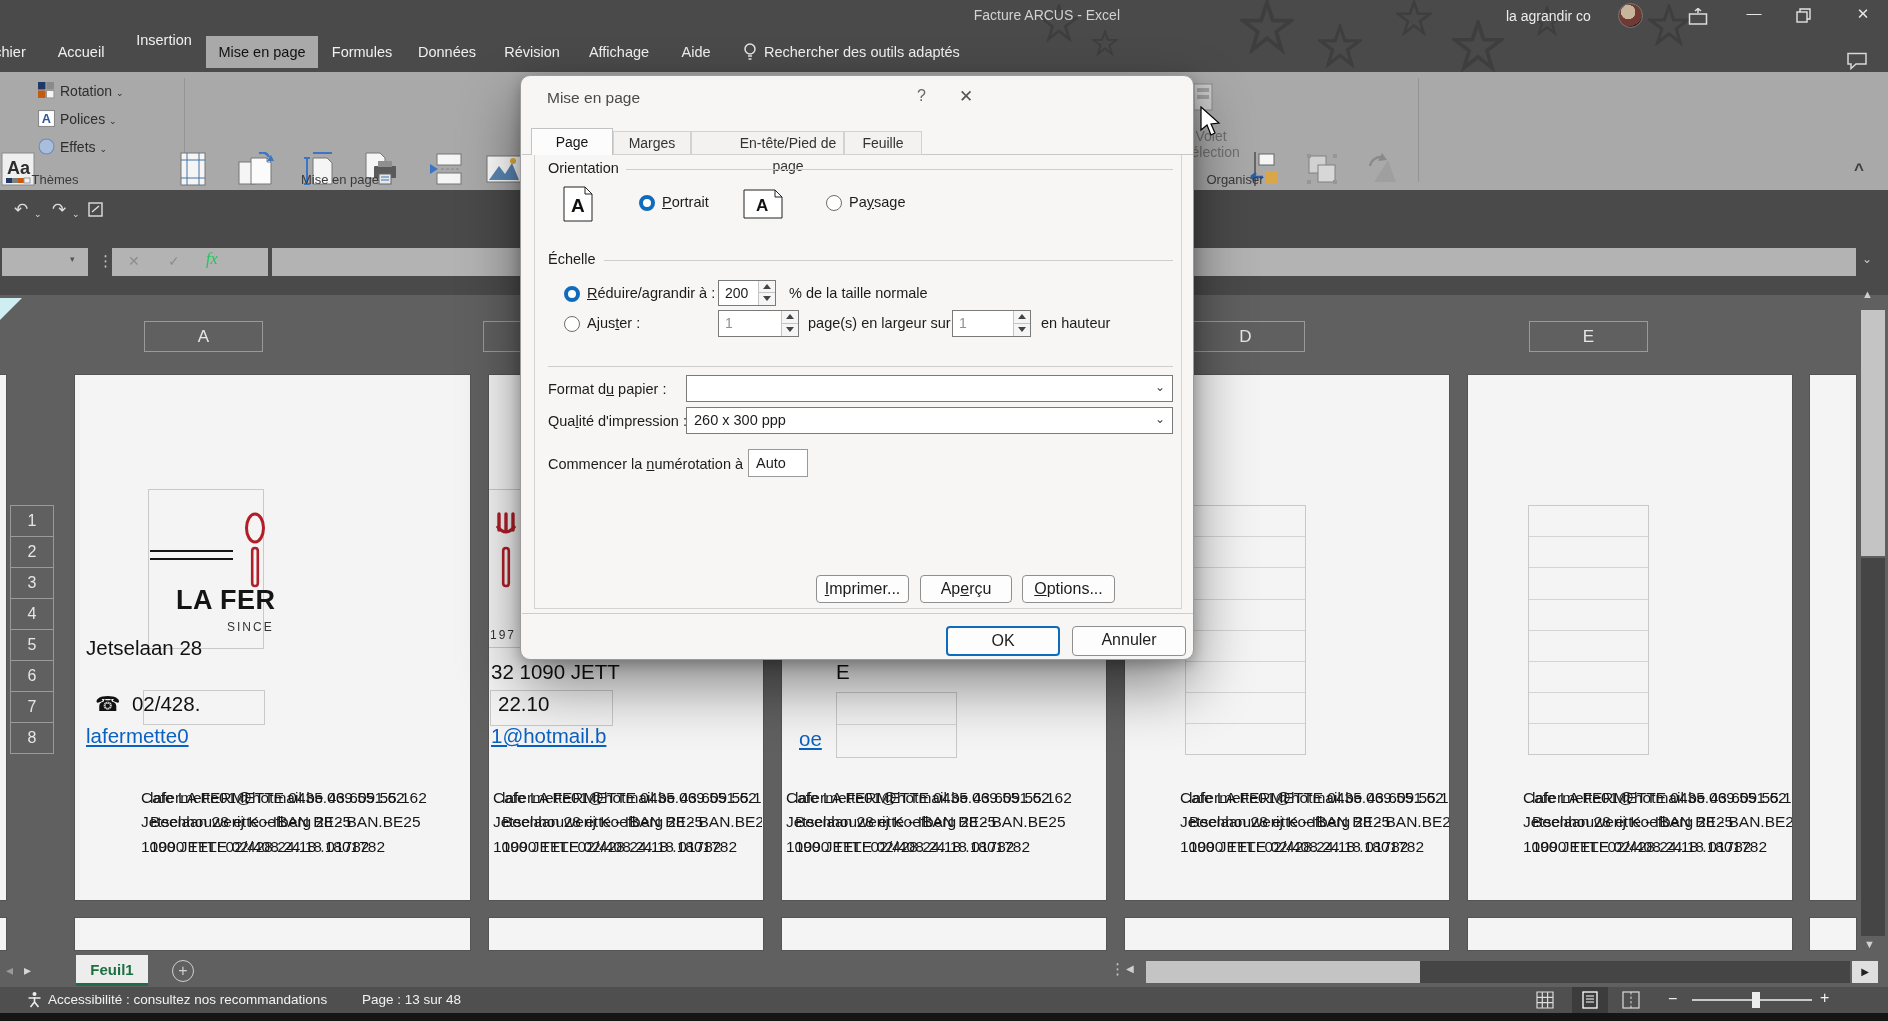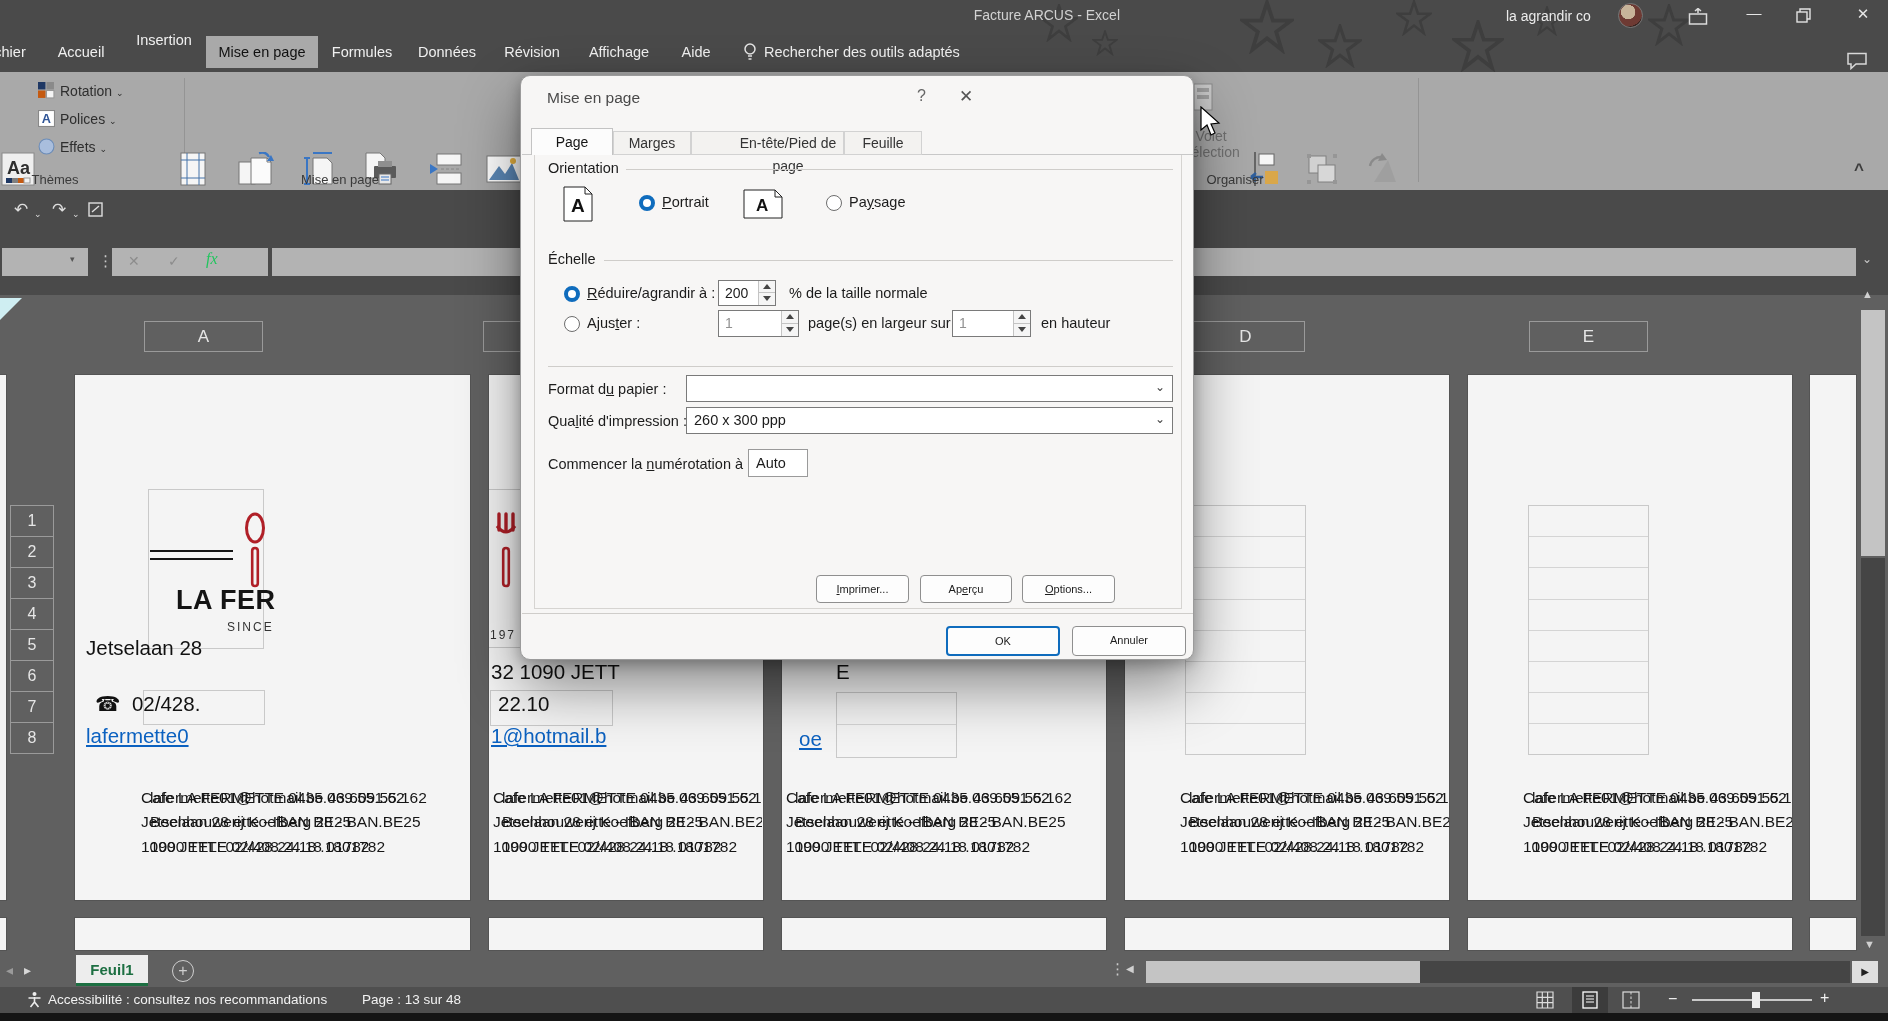--- a/index.html
+++ b/index.html
@@ -48,21 +48,21 @@
   .spin .val{position:absolute;left:6px;top:4px;}
   .spin.dis .val{color:#919191;}
   .spinner{position:absolute;right:0;top:0;width:17px;height:100%;border-left:1px solid #c4c4c4;}
   .spinner div{height:50%;border-bottom:1px solid #c4c4c4;position:relative;background:#f5f5f5;}
   .spinner div:last-child{border-bottom:none;}
   .spinner .ar{position:absolute;left:4px;width:0;height:0;border-left:4px solid transparent;border-right:4px solid transparent;}
   .up .ar{top:3px;border-bottom:5px solid #444;}
   .dn .ar{top:3px;border-top:5px solid #444;}
   .combo{background:#fff;border:1px solid #7a7a7a;}
   .combo .chev{position:absolute;right:7px;top:4px;color:#444;font-size:12px;}
-  .dbtn{background:#fdfdfd;border:1px solid #8f8f8f;border-radius:4px;font-size:11px;color:#1c1c1c;text-align:center;line-height:26px;}
+  .dbtn{background:#fdfdfd;border:1px solid #8f8f8f;border-radius:4px;font-size:16px;color:#1c1c1c;text-align:center;line-height:26px;}
   .dbtn.primary{border:2px solid #0f6cbd;line-height:26px;}
   u{text-decoration:underline;}
   
   .statustxt{font-size:13.5px;color:#f2f2f2;white-space:nowrap;}
   .sb{color:#d0d0d0;}
 </style>
 </head>
 <body>
 
 <div class="screen">

